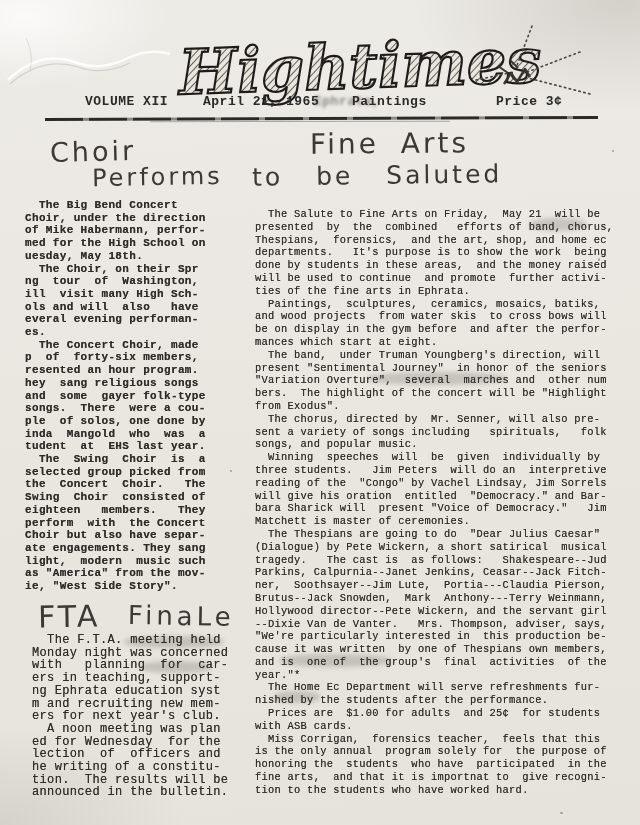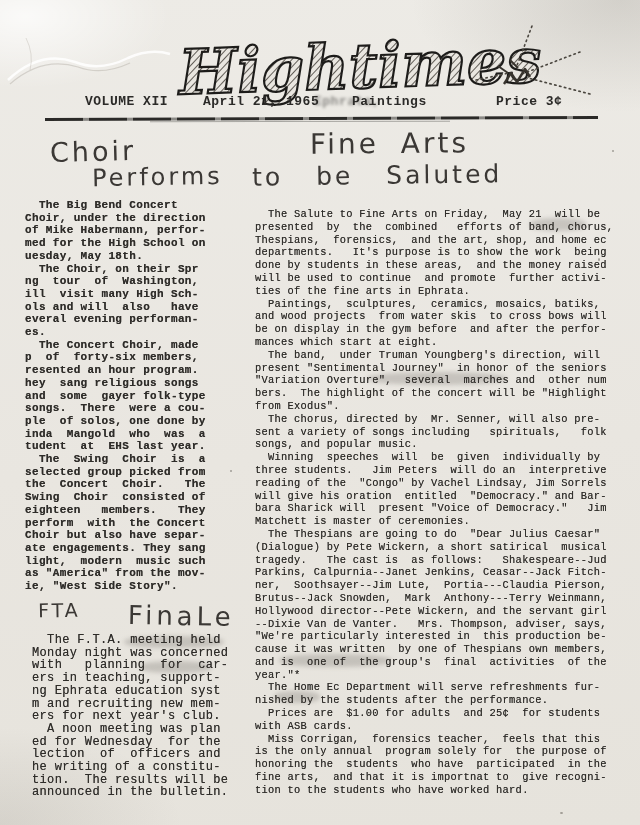--- a/index.html
+++ b/index.html
@@ -24,21 +24,21 @@
   #masthead-rule2{left:150px;top:121px;width:300px;height:1px;background:rgba(43,42,40,.35);transform:rotate(-0.1deg);}
   
   .hand{
     font-family:"DejaVu Sans",sans-serif;font-weight:400;color:#3b3835;
     letter-spacing:3px;white-space:nowrap;
   }
   #hl-choir{left:50px;top:136px;font-size:27px;transform:rotate(-1.5deg);}
   #hl-performs{left:92px;top:163px;font-size:24px;transform:rotate(-1deg);}
   #hl-finearts{left:310px;top:127px;font-size:28px;word-spacing:10px;transform:rotate(-0.5deg);}
   #hl-tobesaluted{left:252px;top:161px;font-size:25px;word-spacing:22px;transform:rotate(-0.8deg);}
-  #hl-fta{left:38px;top:599px;font-size:19px;transform:rotate(-1deg);}
+  #hl-fta{left:38px;top:599px;font-size:30px;transform:rotate(-1deg);}
   #hl-finale{left:128px;top:601px;font-size:26px;letter-spacing:4px;transform:rotate(1deg);}
   
   .typebody{
     white-space:pre;color:#2e2c29;
     text-shadow:0 0 0.5px rgba(46,44,41,0.7);
   }
   #choir-body{left:25px;top:199px;font-size:11px;line-height:12.7px;letter-spacing:0.35px;font-weight:bold;}
   #fta-body{left:32px;top:634px;font-size:12px;line-height:12.7px;letter-spacing:0.35px;}
   #finearts-body{left:233px;top:208px;font-size:10.4px;line-height:12.8px;letter-spacing:0.28px;margin-left:22px;}
   

